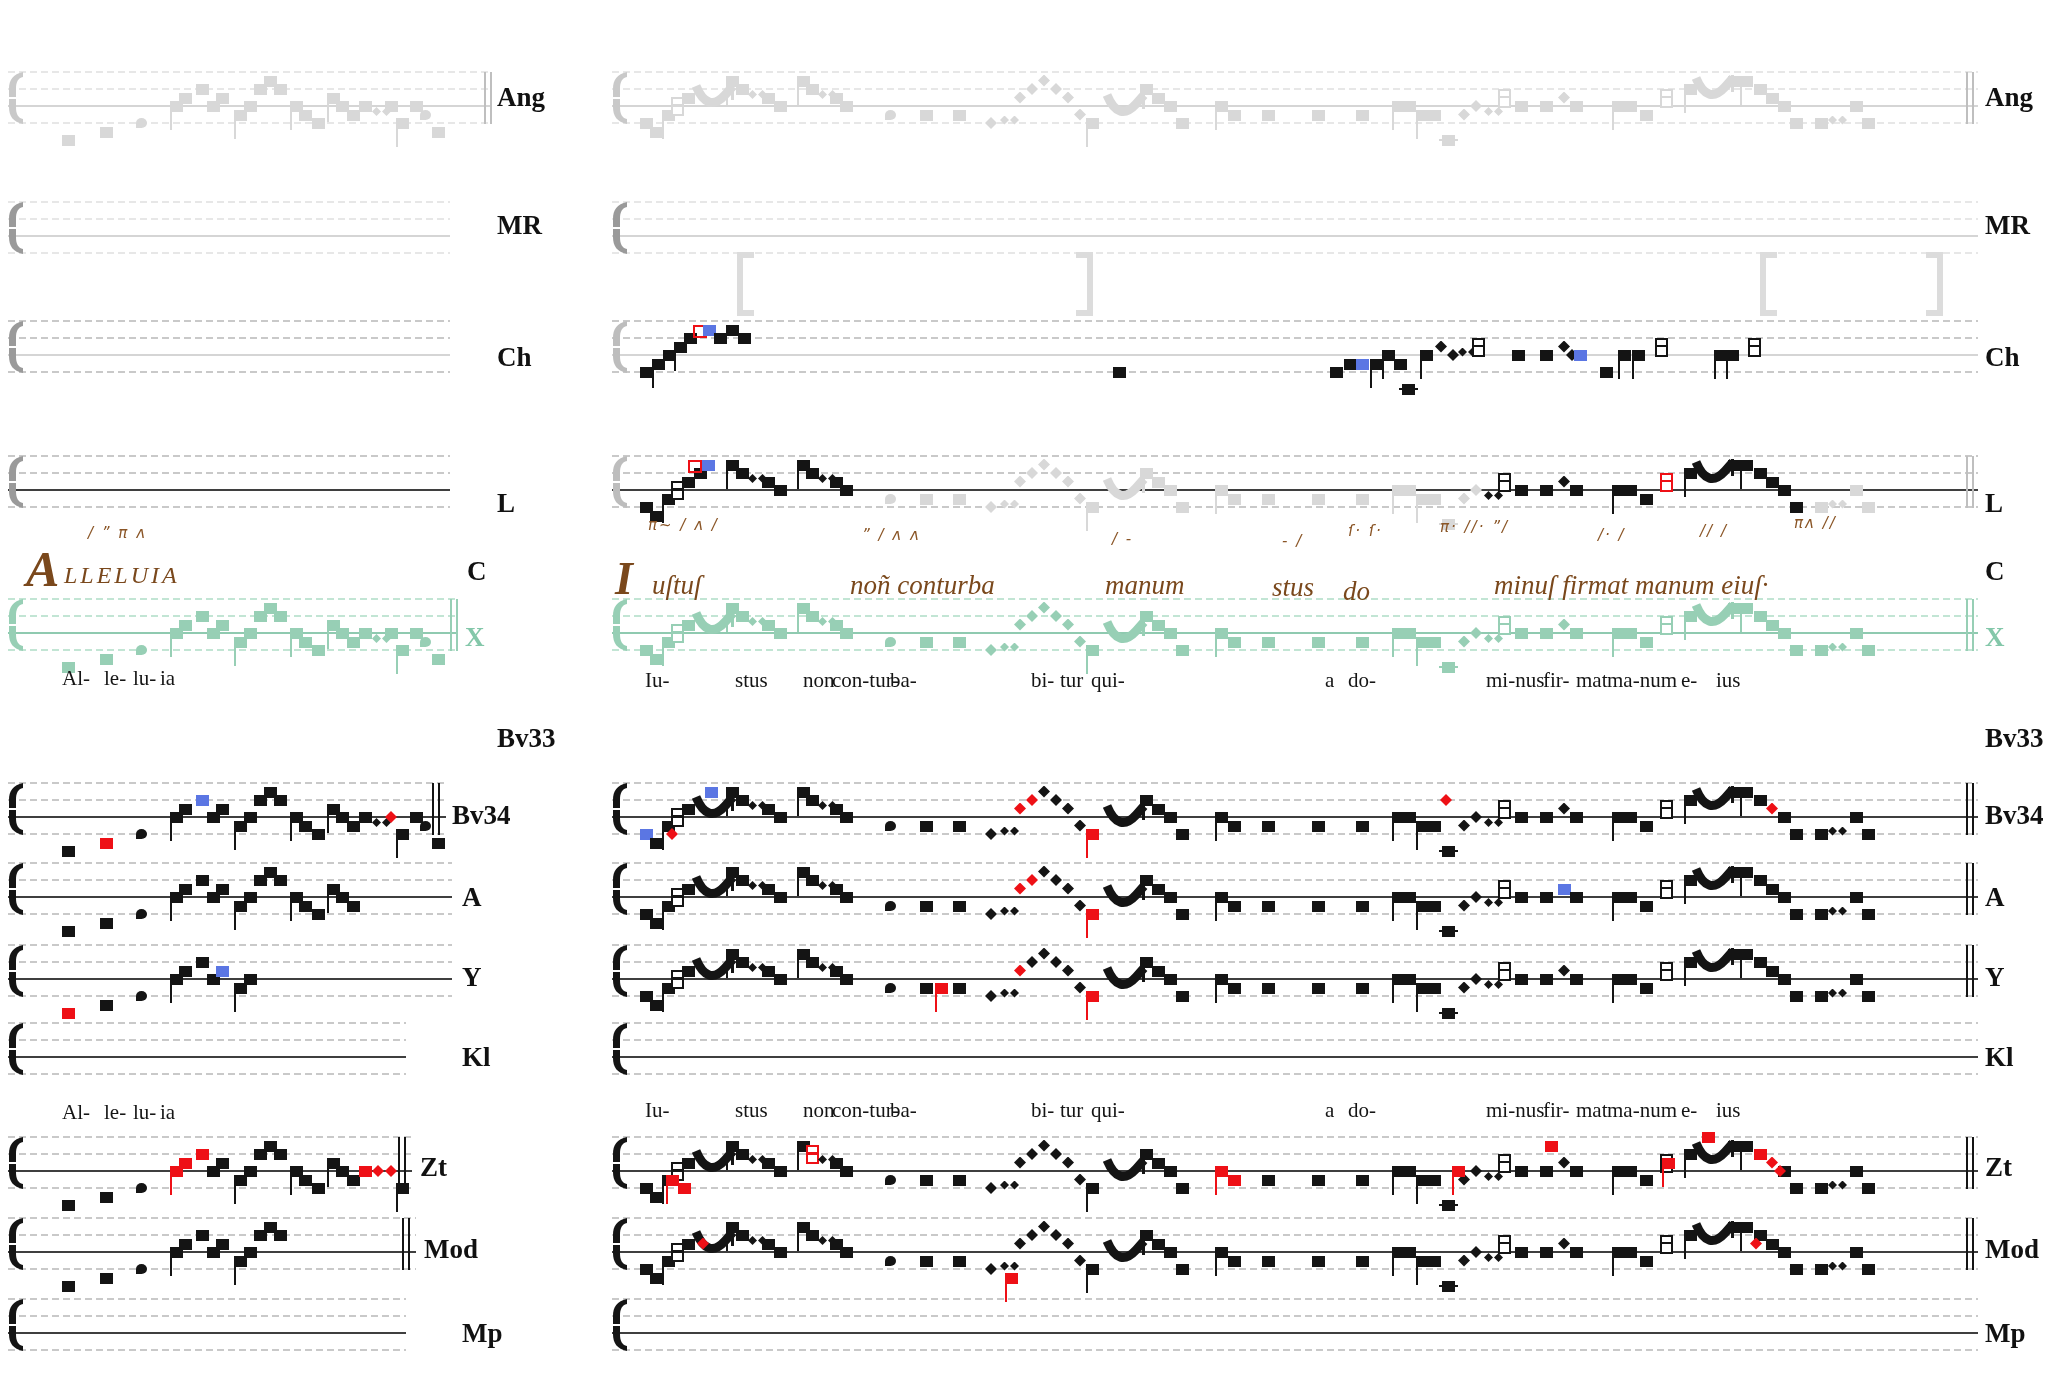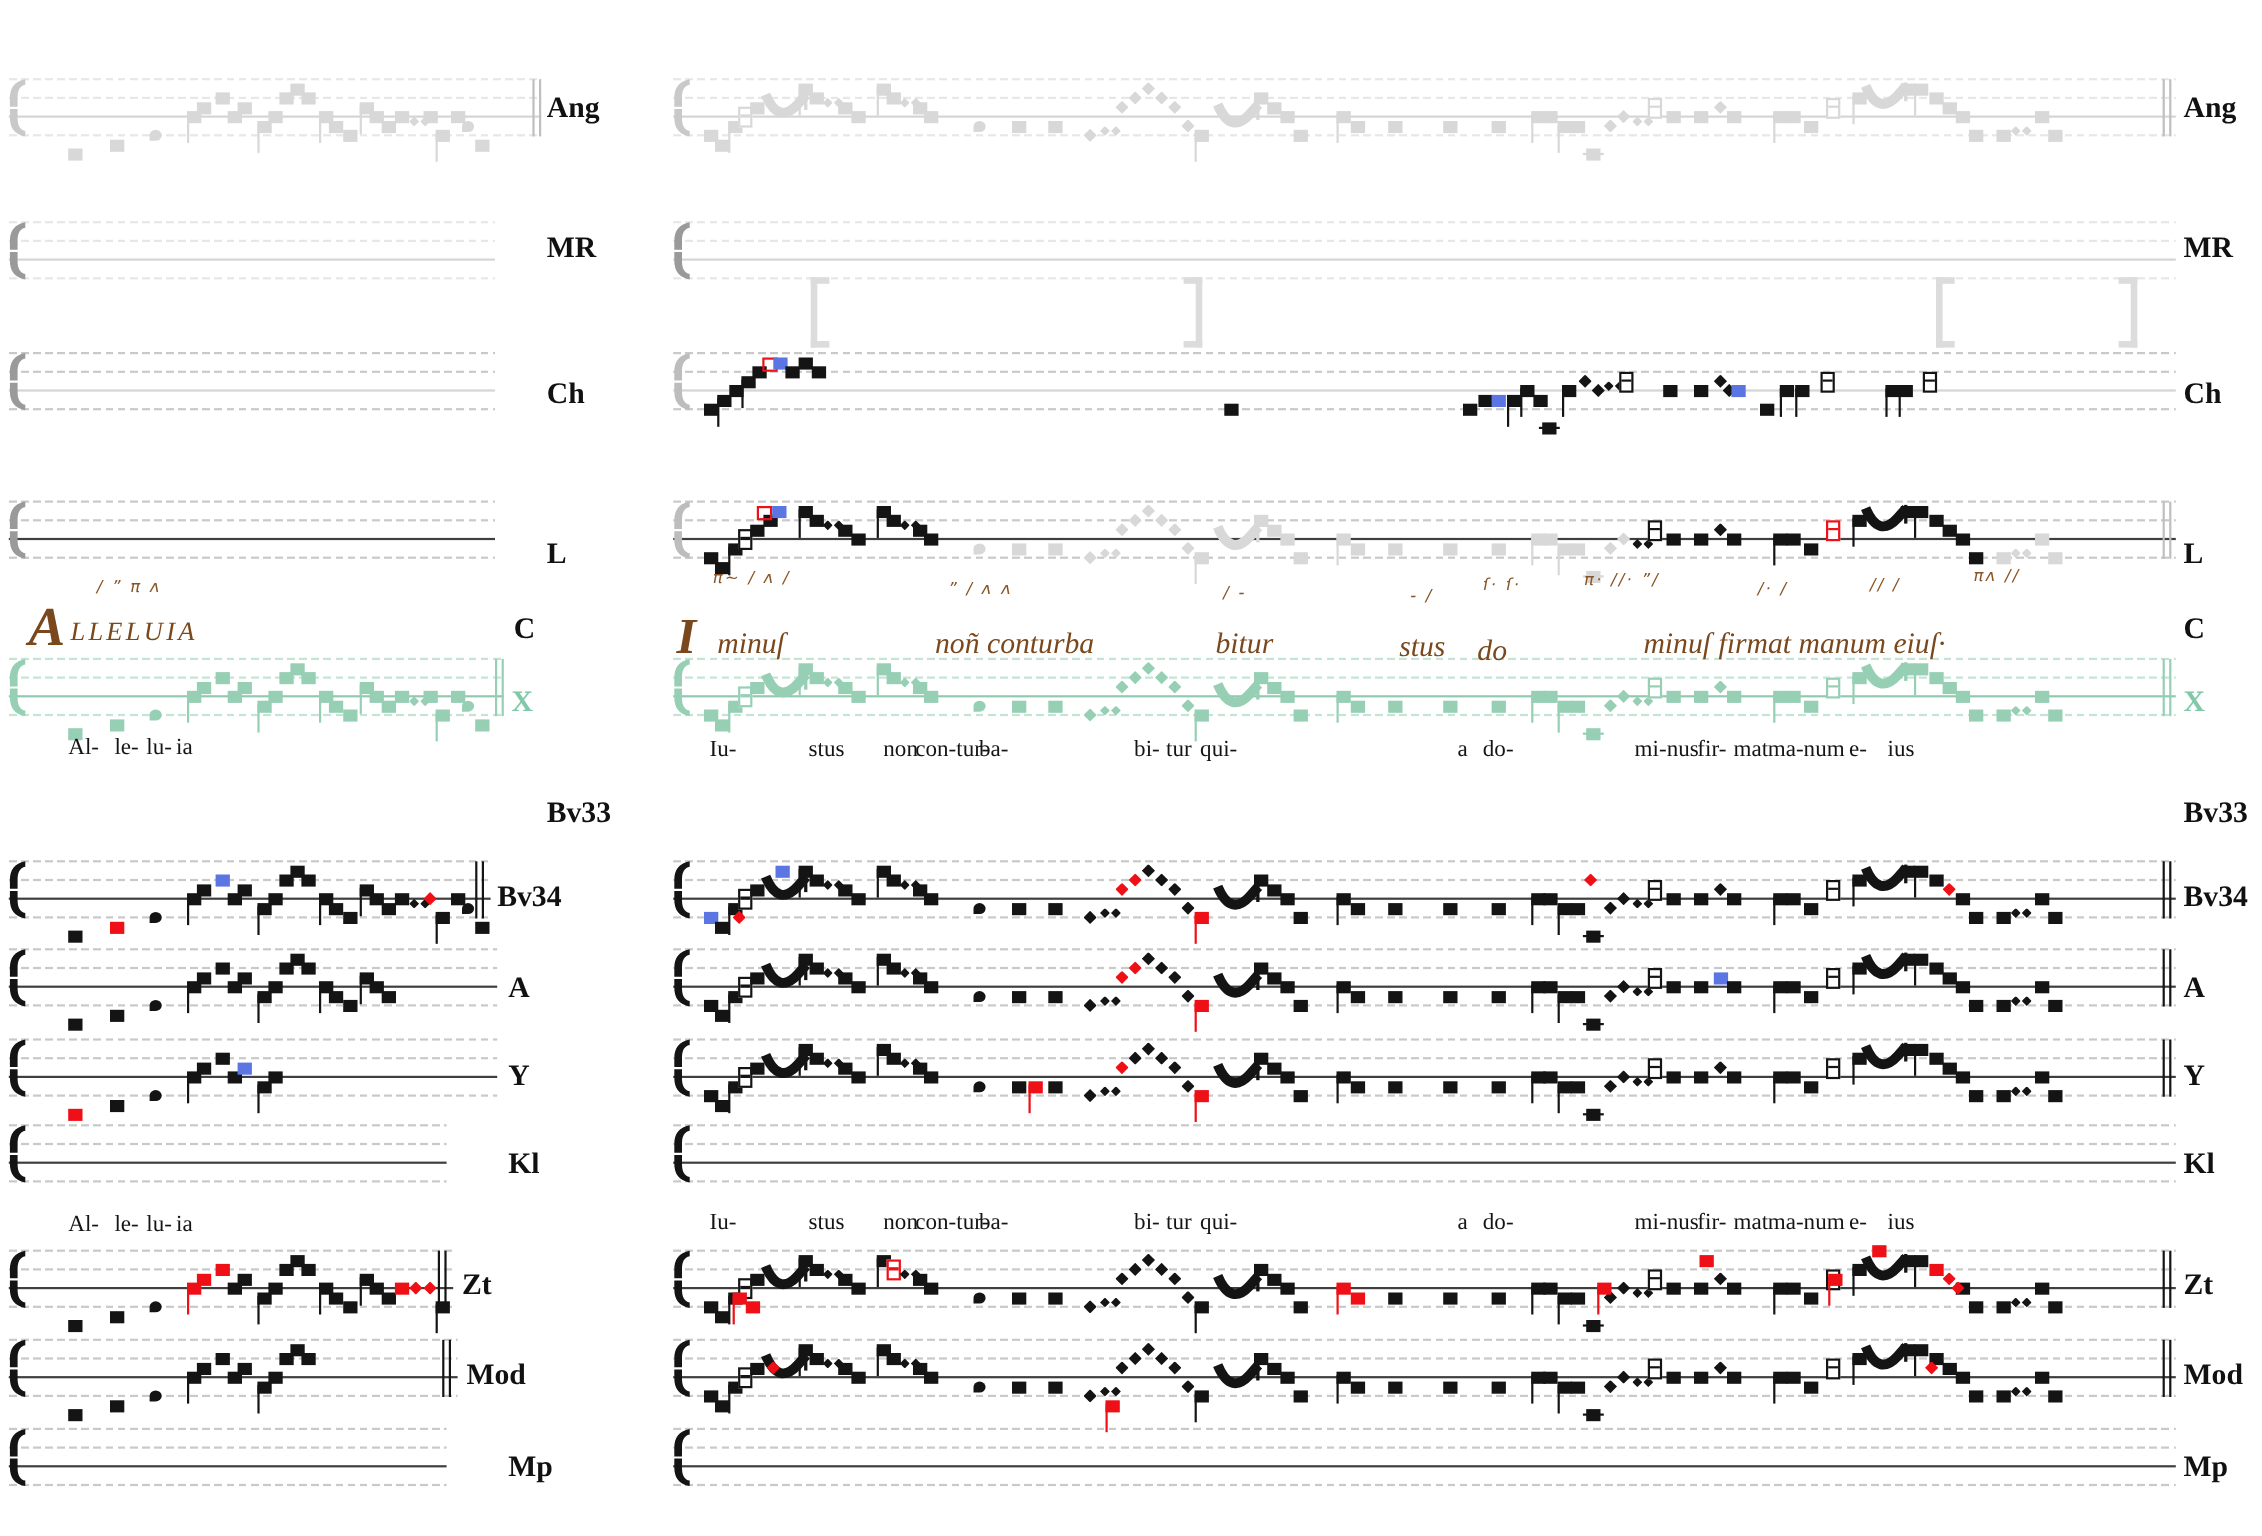--- a/index.html
+++ b/index.html
@@ -2929,23 +2929,23 @@
       <div class="lyr" style="left: 1543px; top: 1098px;">fir-</div>
       <div class="lyr" style="left: 1576px; top: 1098px;">mat</div>
       <div class="lyr" style="left: 1607px; top: 1098px;">ma-num</div>
       <div class="lyr" style="left: 1681px; top: 1098px;">e-</div>
       <div class="lyr" style="left: 1716px; top: 1098px;">ius</div>
     </div>
   <div id="incipit-layer">
       <div class="incipit-word" style="left: 26px; top: 540px; font-size: 50px; font-weight: bold; letter-spacing: 0px;">A</div>
       <div class="incipit-word" style="left: 64px; top: 562px; font-size: 24px; font-weight: normal; letter-spacing: 3px;">LLELUIA</div>
       <div class="incipit-word" style="left: 615px; top: 552px; font-size: 46px; font-weight: bold; letter-spacing: 0px;">I</div>
-      <div class="incipit-word" style="left: 652px; top: 570px; font-size: 27px; font-weight: normal; letter-spacing: 0px;">minuſ</div>
+      <div class="incipit-word" style="left: 652px; top: 570px; font-size: 27px; font-weight: normal; letter-spacing: 0px;">uſtuſ</div>
       <div class="incipit-word" style="left: 850px; top: 570px; font-size: 27px; font-weight: normal; letter-spacing: 0px;">noñ conturba</div>
-      <div class="incipit-word" style="left: 1105px; top: 570px; font-size: 27px; font-weight: normal; letter-spacing: 0px;">bitur</div>
+      <div class="incipit-word" style="left: 1105px; top: 570px; font-size: 27px; font-weight: normal; letter-spacing: 0px;">manum</div>
       <div class="incipit-word" style="left: 1272px; top: 572px; font-size: 27px; font-weight: normal; letter-spacing: 0px;">stus</div>
       <div class="incipit-word" style="left: 1343px; top: 576px; font-size: 27px; font-weight: normal; letter-spacing: 0px;">do</div>
       <div class="incipit-word" style="left: 1494px; top: 570px; font-size: 27px; font-weight: normal; letter-spacing: 0px;">minuſ firmat manum eiuſ·</div>
       <div class="neumes" style="left: 88px; top: 524px;">/ ” π ʌ</div>
       <div class="neumes" style="left: 648px; top: 516px;">π~ / ʌ /</div>
       <div class="neumes" style="left: 862px; top: 526px;">” / ʌ ʌ</div>
       <div class="neumes" style="left: 1112px; top: 530px;">/ -</div>
       <div class="neumes" style="left: 1282px; top: 532px;">- /</div>
       <div class="neumes" style="left: 1348px; top: 522px;">ſ· ſ·</div>
       <div class="neumes" style="left: 1440px; top: 518px;">π· //· ”/</div>

